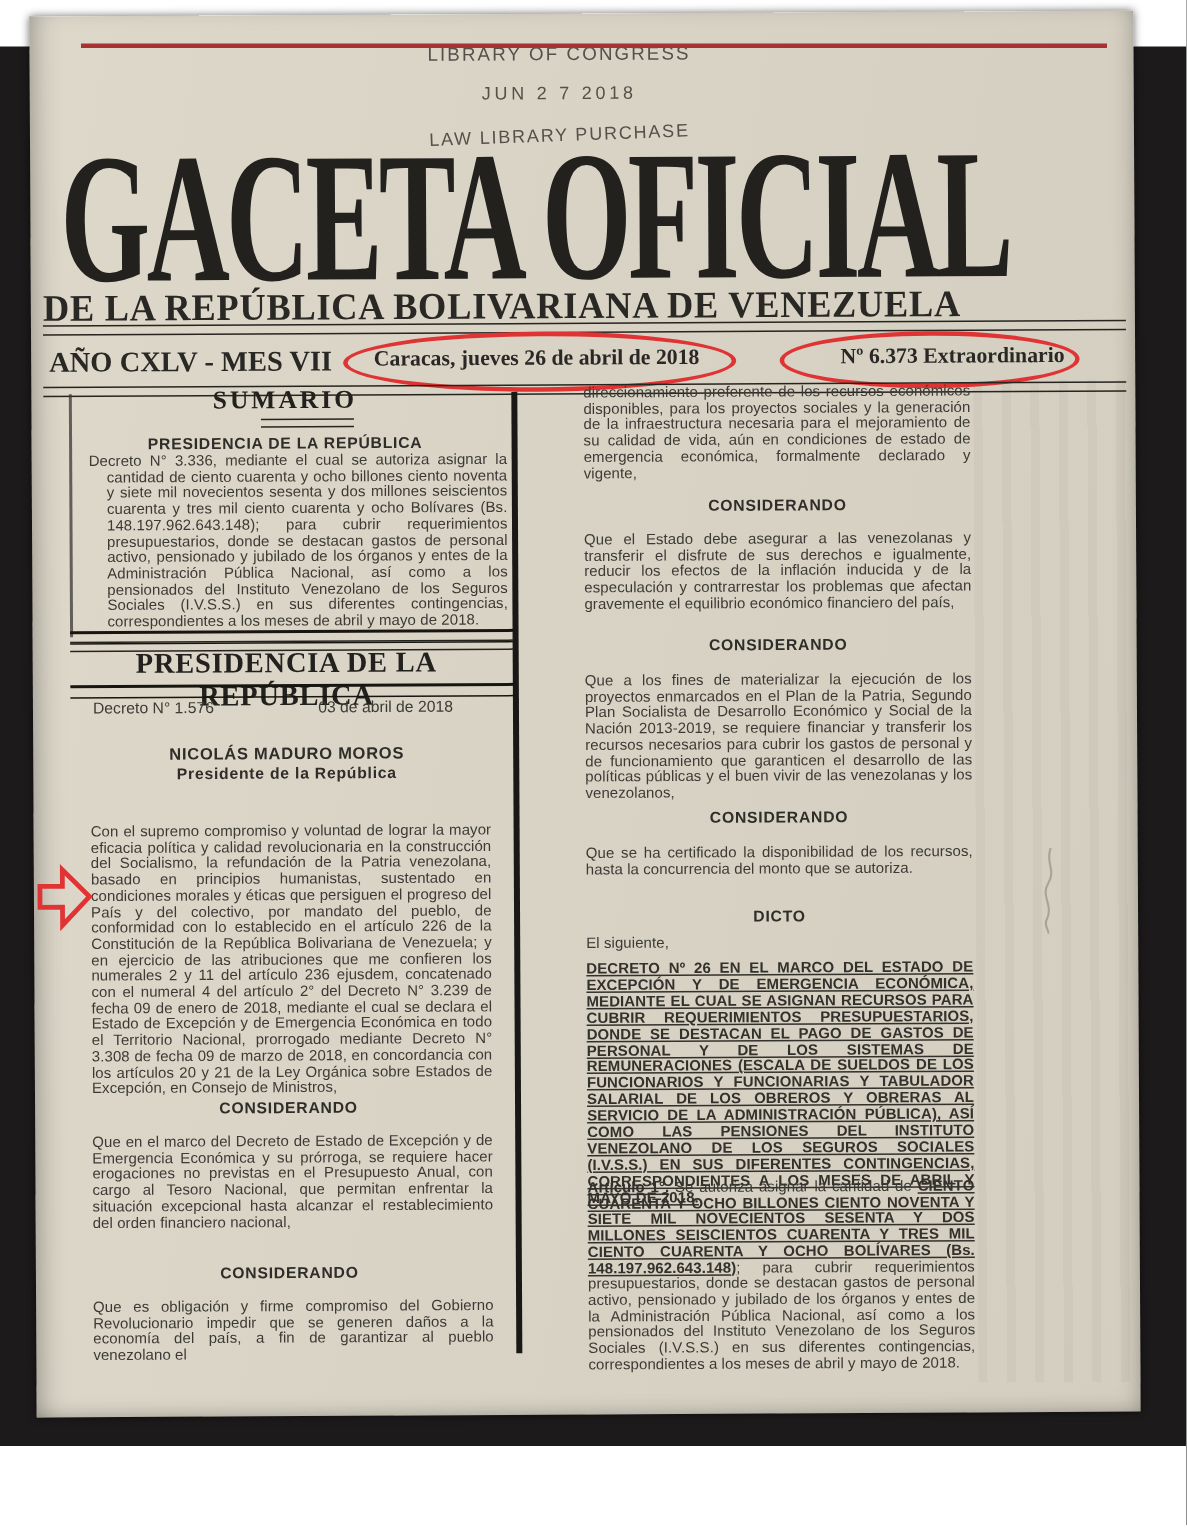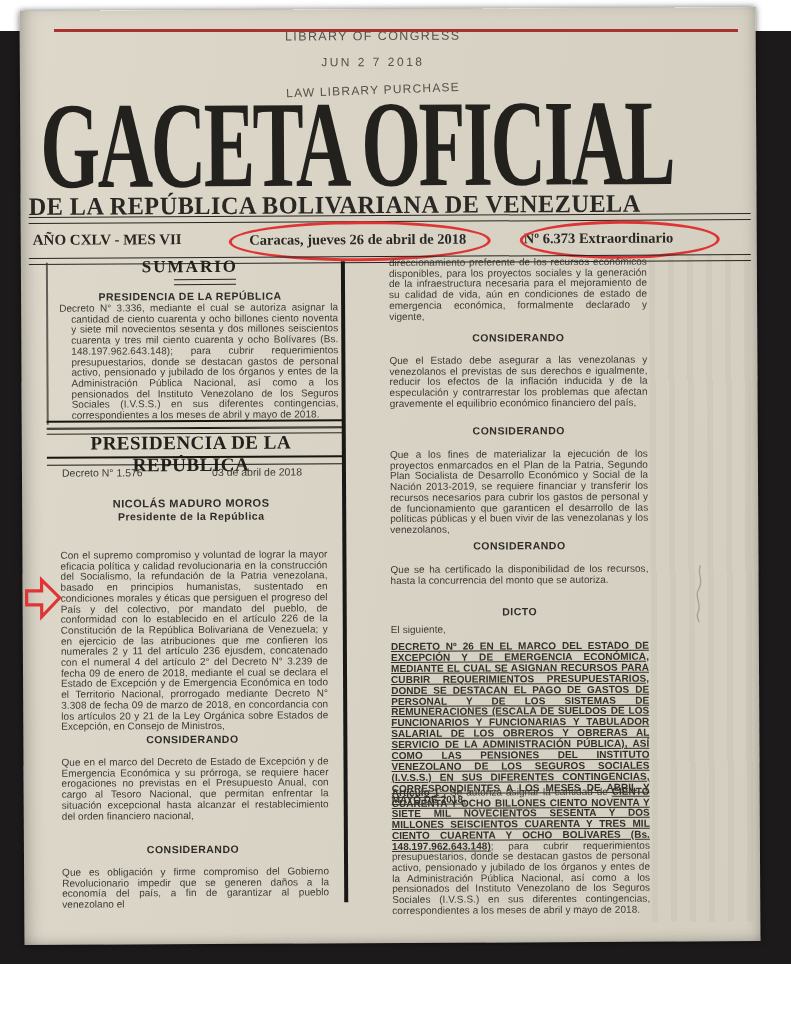--- a/index.html
+++ b/index.html
@@ -36,24 +36,24 @@
   .gaceta{position:absolute;left:20px;top:74px;height:100px;}
   .gaceta span{display:inline-block;font-family:"Liberation Serif",serif;font-weight:700;
     font-size:96px;line-height:1;letter-spacing:-3px;color:#23211e;white-space:nowrap;
     transform:scale(.8,1.28);transform-origin:0 0;}
   .subtitle{position:absolute;left:8px;top:182px;font-family:"Liberation Serif",serif;
     font-weight:700;font-size:25px;color:#2a2825;letter-spacing:.5px;white-space:nowrap;
     transform:scaleX(.97);transform-origin:0 0;}
 
   
   .issue-year{position:absolute;left:12px;top:221px;font-family:"Liberation Serif",serif;
-    font-weight:700;font-size:15px;color:#2a2825;}
+    font-weight:700;font-size:19px;color:#2a2825;}
   .issue-date{position:absolute;left:212px;top:222px;width:250px;text-align:center;
     font-family:"Liberation Serif",serif;font-weight:700;font-size:14.5px;color:#2a2825;}
-  .issue-num{position:absolute;left:503px;top:222px;width:186px;text-align:left;
+  .issue-num{position:absolute;left:503px;top:222px;width:186px;text-align:right;
     font-family:"Liberation Serif",serif;font-weight:700;font-size:14.5px;color:#2a2825;}
   .oval{position:absolute;border:3px solid #e03434;border-radius:50%;}
   .oval.date{left:208px;top:212px;width:256px;height:34px;}
   .oval.num{left:499px;top:213px;width:194px;height:32px;}
 
   
   .vdiv{position:absolute;left:320px;top:252px;width:3.5px;height:641px;background:#191816;}
   .sum-left{position:absolute;left:25px;top:252px;width:1.5px;height:162px;background:#3a3731;opacity:.75;}
 
   .serifhead{position:absolute;left:33px;width:272px;text-align:center;
@@ -129,21 +129,21 @@
 
     <div class="smallhead lc" style="top:723px;">CONSIDERANDO</div>
     <div class="body-text lcp" style="top:747px;">Que en el marco del Decreto de Estado de Excepción y de Emergencia Económica y su prórroga, se requiere hacer erogaciones no previstas en el Presupuesto Anual, con cargo al Tesoro Nacional, que permitan enfrentar la situación excepcional hasta alcanzar el restablecimiento del orden financiero nacional,</div>
 
     <div class="smallhead lc" style="top:833px;">CONSIDERANDO</div>
     <div class="body-text lcp" style="top:857px;">Que es obligación y firme compromiso del Gobierno Revolucionario impedir que se generen daños a la economía del país, a fin de garantizar al pueblo venezolano el</div>
 
     <div class="body-text rcp" style="top:249px;">direccionamiento preferente de los recursos económicos disponibles, para los proyectos sociales y la generación de la infraestructura necesaria para el mejoramiento de su calidad de vida, aún en condiciones de estado de emergencia económica, formalmente declarado y vigente,</div>
 
     <div class="smallhead rc" style="top:323px;">CONSIDERANDO</div>
-    <div class="body-text rcp" style="top:347px;">Que el Estado debe asegurar a las venezolanas y venezolanos el previstas de sus derechos e igualmente, reducir los efectos de la inflación inducida y de la especulación y contrarrestar los problemas que afectan gravemente el equilibrio económico financiero del país,</div>
+    <div class="body-text rcp" style="top:347px;">Que el Estado debe asegurar a las venezolanas y transferir el disfrute de sus derechos e igualmente, reducir los efectos de la inflación inducida y de la especulación y contrarrestar los problemas que afectan gravemente el equilibrio económico financiero del país,</div>
 
     <div class="smallhead rc" style="top:416px;">CONSIDERANDO</div>
     <div class="body-text rcp" style="top:441px;">Que a los fines de materializar la ejecución de los proyectos enmarcados en el Plan de la Patria, Segundo Plan Socialista de Desarrollo Económico y Social de la Nación 2013-2019, se requiere financiar y transferir los recursos necesarios para cubrir los gastos de personal y de funcionamiento que garanticen el desarrollo de las políticas públicas y el buen vivir de las venezolanas y los venezolanos,</div>
 
     <div class="smallhead rc" style="top:531px;">CONSIDERANDO</div>
     <div class="body-text rcp" style="top:556px;">Que se ha certificado la disponibilidad de los recursos, hasta la concurrencia del monto que se autoriza.</div>
 
     <div class="smallhead rc" style="top:597px;">DICTO</div>
     <div class="body-text rcp" style="top:616px;text-align:left;">El siguiente,</div>
 

